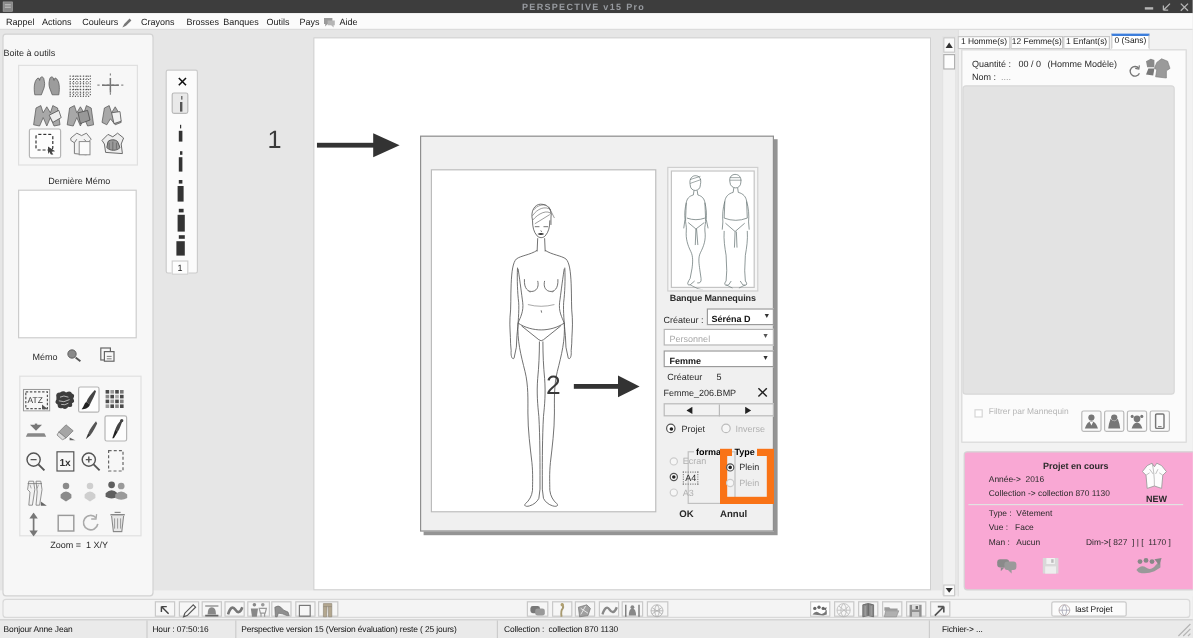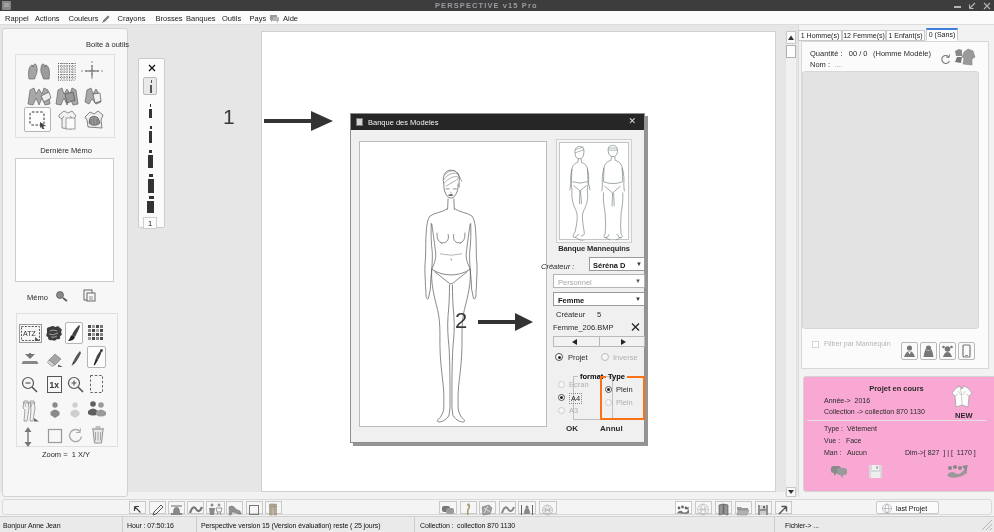--- a/index.html
+++ b/index.html
@@ -70,21 +70,21 @@
   <svg class="abs" style="left:269px;top:3px" width="11" height="10" viewBox="0 0 11 10">
       <path d="M1 1 h7 v5 h-4 l-2 2 v-2 h-1 z" fill="#9a9a9a"></path>
       <path d="M4 3 h6 v4 h-1 v2 l-2-2 h-3 z" fill="#b5b5b5"></path>
     </svg>
   <span class="mi" style="left:283px">Aide</span>
 </div>
 <div class="abs" id="mainbg"></div>
 <div class="abs" id="lowstrip"></div>
 
 <div class="abs" id="lpanel">
-  <div class="lab" style="left:0;top:11px;width:126px;text-align:right;">Boite à outils</div>
+  <div class="lab" style="left:0;top:11px;width:126px;text-align:left;">Boite à outils</div>
   <div class="gbox" style="left:12px;top:25px;width:100px;height:84px;"></div>
   <div class="lab" style="left:0;top:117px;width:126px;text-align:center;">Dernière Mémo</div>
   <div class="abs" style="left:12px;top:129px;width:99px;height:124px;background:#fff;border:1px solid #ccc;"></div>
   <div class="lab" style="left:24px;top:264px;">Mémo</div>
   <svg class="abs" style="left:52px;top:261px" width="13" height="12" viewBox="0 0 13 12">
       <circle cx="5" cy="5" r="3.5" fill="#8a8a8a" stroke="#555" stroke-width="0.7"></circle>
       <path d="M8 8 L12 11" stroke="#555" stroke-width="1.6"></path>
     </svg>
   <svg class="abs" style="left:80px;top:260px" width="13" height="13" viewBox="0 0 13 13" fill="none" stroke="#666" stroke-width="1">
       <rect x="1" y="1" width="8" height="10"></rect>
@@ -289,25 +289,20 @@
   <polygon points="47,1 69,11 47,21" fill="#333"></polygon>
 </svg>
 
 <div class="abs" style="left:455px;top:308px;font-size:22px;color:#3a3a3a;z-index:30;">2</div>
 <svg class="abs" style="left:478px;top:312px;z-index:30;" width="56" height="20" viewBox="0 0 56 20">
   <rect x="0" y="8" width="38" height="4" fill="#333"></rect>
   <polygon points="37,1 55,10 37,19" fill="#333"></polygon>
 </svg>
 
 <div class="abs" id="dialog">
-  <div class="abs" id="dlgtitle">
-    <span class="abs" style="left:5px;top:4px;width:7px;height:8px;background:#d5d5d5;border:1px solid #777;"></span>
-    <span class="abs" style="left:17px;top:4px;font-size:7.5px;color:#f2f2f2;">Banque des Modeles</span>
-    <span class="abs" style="right:8px;top:2px;font-size:9px;color:#e0e0e0;">✕</span>
-  </div>
   <div class="abs" id="dlgcanvas">
     <svg width="188" height="286" viewBox="0 0 188 286" fill="none" stroke="#555555" stroke-width="0.72">
         <g transform="translate(3,7) scale(0.9614)">
 
       <path d="M84 36 C82 28 86 22 91 22 C97 22 101 26 100 34 L100 40" stroke="#555"></path>
       <path d="M84 32 C88 26 95 23 100 27 M84 36 C89 30 97 26 101 31 M85 27 C88 23 93 22 96 23 M98 24 L103 34 M86 39 L99 31" stroke="#555" stroke-width="0.5"></path>
 
       <path d="M84 36 C84 42 85 46 88 49.5 C90 51.5 93 51.5 95 49.5 C98 46 99 42 99 36"></path>
       <path d="M86 41.5 h4 M93.5 41.5 h4" stroke-width="0.7"></path>
       <path d="M91 45 l1.2 0.8"></path>
@@ -371,21 +366,21 @@
       <path d="M42.5 39 q9 3.5 18 0 M43.5 43 l7.5 6.5 l7.5 -6.5"></path>
       <path d="M42.5 49 C42 56 43 62 44 68 L44.5 80 L44 88 C42 90.5 43 92 46 91 L48 88"></path>
       <path d="M60.5 49 C61 56 60 62 59 68 L58.5 80 L59 88 C61 90.5 60 92 57 91 L55 88"></path>
       <path d="M51 49.5 L50.5 62 M52 49.5 L52.5 62"></path>
       <path d="M44 91 l5 2.5 M59 91 l-5 2.5" stroke-width="0.45"></path>
     </g>
         </svg>
    </div>
   </div>
   <div class="lab" style="left:196px;top:130px;width:94px;text-align:center;font-weight:bold;font-size:7.5px;letter-spacing:-0.1px;white-space:nowrap;">Banque Mannequins</div>
-  <span class="lab" style="left:190px;top:148px;font-size:7.5px;font-style:italic;">Créateur :</span>
+  <span class="lab" style="left:202px;top:148px;font-size:7.5px;">Créateur :</span>
   <div class="abs" style="left:238px;top:143px;width:56px;height:14px;background:#fff;border:1px solid #9a9a9a;">
     <span class="abs" style="left:3px;top:3px;font-size:7.5px;font-weight:bold;color:#111;">Séréna D</span>
     <span class="abs" style="right:2px;top:3px;font-size:6px;color:#333;">▼</span>
   </div>
   <div class="abs" style="left:202px;top:160px;width:92px;height:14px;background:#fff;border:1px solid #b5b5b5;">
     <span class="abs" style="left:4px;top:3px;font-size:7.5px;color:#a8a8a8;">Personnel</span>
     <span class="abs" style="right:3px;top:3px;font-size:6px;color:#555;">▼</span>
   </div>
   <div class="abs" style="left:202px;top:178px;width:92px;height:14px;background:#fff;border:1px solid #9a9a9a;">
     <span class="abs" style="left:4px;top:3px;font-size:7.5px;font-weight:bold;color:#111;">Femme</span>
@@ -416,21 +411,21 @@
     <legend style="font-size:7.5px;font-weight:bold;padding:0 2px;margin-left:4px;">format</legend>
   </fieldset>
   <span class="abs" style="left:207px;top:267px;width:7px;height:7px;border:1px solid #ccc;border-radius:50%;background:#f6f6f6;"></span>
   <span class="lab" style="left:218px;top:266px;font-size:7.5px;color:#b0b0b0;">Ecran</span>
   <span class="abs" style="left:207px;top:280px;width:7px;height:7px;border:1px solid #555;border-radius:50%;background:#fff;"></span>
   <span class="abs" style="left:209px;top:282px;width:3px;height:3px;border-radius:50%;background:#222;"></span>
   <span class="lab" style="left:218px;top:279px;font-size:7.5px;border:1px dotted #888;padding:0 1px;">A4</span>
   <span class="abs" style="left:207px;top:293px;width:7px;height:7px;border:1px solid #ccc;border-radius:50%;background:#f6f6f6;"></span>
   <span class="lab" style="left:218px;top:292px;font-size:7.5px;color:#b0b0b0;">A3</span>
 
-  <fieldset class="abs" style="left:249px;top:258px;width:45px;height:48px;border:2px solid #f97316;">
+  <fieldset class="abs" style="left:249px;top:258px;width:45px;height:48px;border:6px solid #f97316;">
     <legend style="font-size:7.5px;font-weight:bold;padding:0 2px;margin-left:4px;">Type</legend>
   </fieldset>
   <span class="abs" style="left:254px;top:272px;width:7px;height:7px;border:1px solid #555;border-radius:50%;background:#fff;"></span>
   <span class="abs" style="left:256px;top:274px;width:3px;height:3px;border-radius:50%;background:#222;"></span>
   <span class="lab" style="left:265px;top:271px;font-size:7.5px;">Plein</span>
   <span class="abs" style="left:254px;top:285px;width:7px;height:7px;border:1px solid #ccc;border-radius:50%;background:#f6f6f6;"></span>
   <span class="lab" style="left:265px;top:284px;font-size:7.5px;color:#b0b0b0;">Plein</span>
   <span class="lab" style="left:215px;top:310px;font-weight:bold;font-size:8px;">OK</span>
   <span class="lab" style="left:249px;top:310px;font-weight:bold;font-size:8px;">Annul</span>
 </div>

